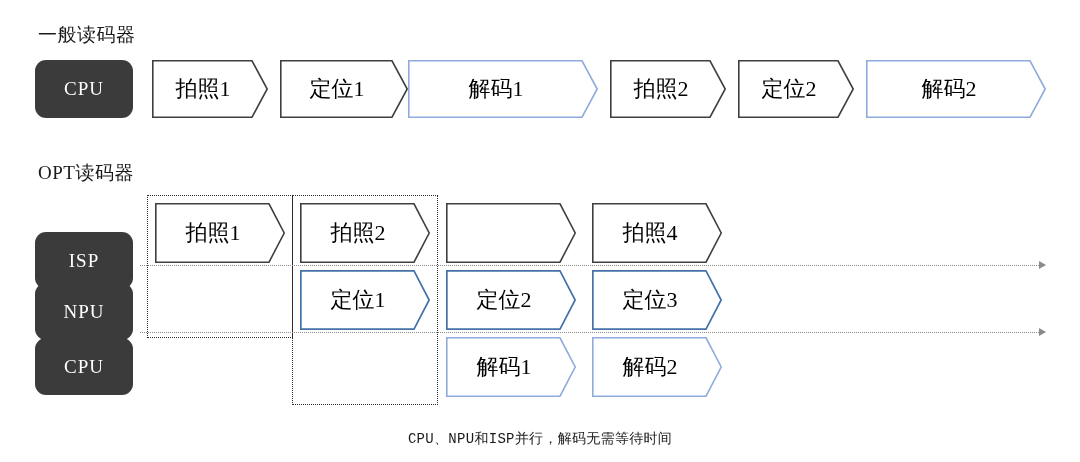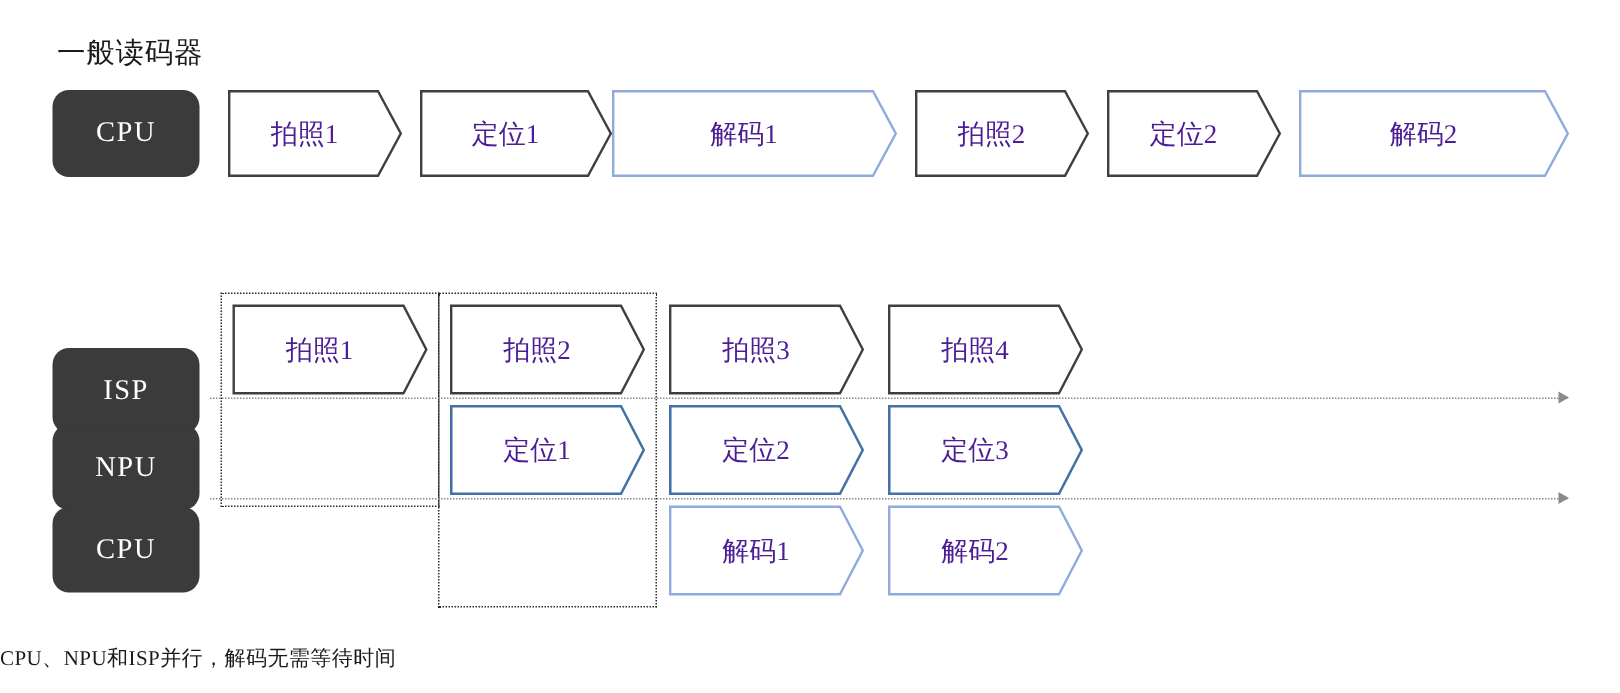--- a/index.html
+++ b/index.html
@@ -28,21 +28,21 @@
     font-size:19px;
     letter-spacing:1px;
   }
 
   
   .chev{position:absolute;}
   .chev svg{position:absolute;left:0;top:0;overflow:visible;}
   .chev .lbl{
     position:absolute;left:0;top:0;right:14px;bottom:0;
     display:flex;align-items:center;justify-content:center;
-    font-size:18px;color:#4c1d95;white-space:nowrap;
+    font-size:22px;color:#000000;white-space:nowrap;
     pointer-events:none;
   }
 
   
   .group-box{
     position:absolute;
     border:1.6px dotted #2b2b2b;
     background:transparent;
     box-sizing:border-box;
   }
@@ -57,23 +57,24 @@
     position:absolute;right:-1px;top:-4px;
     width:0;height:0;
     border-top:4px solid transparent;
     border-bottom:4px solid transparent;
     border-left:7px solid #8a8a8a;
   }
 
   
   .caption{
     position:absolute;
-    width:100%;text-align:left;
+    width:100%;text-align:center;
     font-size:14px;color:#1a1a1a;
     letter-spacing:0.3px;
+    font-family:Liberation Mono, monospace;
   }
 </style>
 </head>
 <body>
 
 <div class="stage">
 
   <div class="heading" style="left:38px;top:22px;">一般读码器</div>
 
   <div class="proc" style="left:35px;top:60px;width:98px;height:58px;">CPU</div>
@@ -110,20 +111,21 @@
         <div class="lbl">定位2</div>
       </div>
       <div class="chev" style="left: 866px; top: 60px; width: 180px; height: 58px;">
         <svg width="180" height="58" viewBox="0 0 180 58">
           <path d="M 0.8 0.8 L 164 0.8 L 179.2 29 L 164 57.2 L 0.8 57.2 Z" fill="#ffffff" stroke="#8faadc" stroke-width="1.6" stroke-linejoin="miter"></path>
         </svg>
         <div class="lbl">解码2</div>
       </div>
     </div>
 
+  <div class="heading" style="left:38px;top:160px;">OPT读码器</div>
 
   <div id="group-layer">
       <div class="group-box" style="left: 147px; top: 195px; width: 146px; height: 143px;"></div>
       <div class="group-box" style="left: 292px; top: 195px; width: 146px; height: 210px;"></div>
     </div>
   <div id="bottom-rows">
       <div class="proc" style="left: 35px; top: 204px; width: 98px; height: 57px; margin-top: 28px;">ISP</div>
       <div class="chev" style="left: 155px; top: 203px; width: 130px; height: 60px;">
         <svg width="130" height="60" viewBox="0 0 130 60">
           <path d="M 0.8 0.8 L 114 0.8 L 129.2 30 L 114 59.2 L 0.8 59.2 Z" fill="#ffffff" stroke="#3f3f3f" stroke-width="1.6" stroke-linejoin="miter"></path>
@@ -133,21 +135,20 @@
       <div class="chev" style="left: 300px; top: 203px; width: 130px; height: 60px;">
         <svg width="130" height="60" viewBox="0 0 130 60">
           <path d="M 0.8 0.8 L 114 0.8 L 129.2 30 L 114 59.2 L 0.8 59.2 Z" fill="#ffffff" stroke="#3f3f3f" stroke-width="1.6" stroke-linejoin="miter"></path>
         </svg>
         <div class="lbl">拍照2</div>
       </div>
       <div class="chev" style="left: 446px; top: 203px; width: 130px; height: 60px;">
         <svg width="130" height="60" viewBox="0 0 130 60">
           <path d="M 0.8 0.8 L 114 0.8 L 129.2 30 L 114 59.2 L 0.8 59.2 Z" fill="#ffffff" stroke="#3f3f3f" stroke-width="1.6" stroke-linejoin="miter"></path>
         </svg>
-        <div class="lbl">拍照3</div>
       </div>
       <div class="chev" style="left: 592px; top: 203px; width: 130px; height: 60px;">
         <svg width="130" height="60" viewBox="0 0 130 60">
           <path d="M 0.8 0.8 L 114 0.8 L 129.2 30 L 114 59.2 L 0.8 59.2 Z" fill="#ffffff" stroke="#3f3f3f" stroke-width="1.6" stroke-linejoin="miter"></path>
         </svg>
         <div class="lbl">拍照4</div>
       </div>
       <div class="proc" style="left: 35px; top: 271px; width: 98px; height: 57px; margin-top: 12px;">NPU</div>
       <div class="chev" style="left: 300px; top: 270px; width: 130px; height: 60px;">
         <svg width="130" height="60" viewBox="0 0 130 60">

